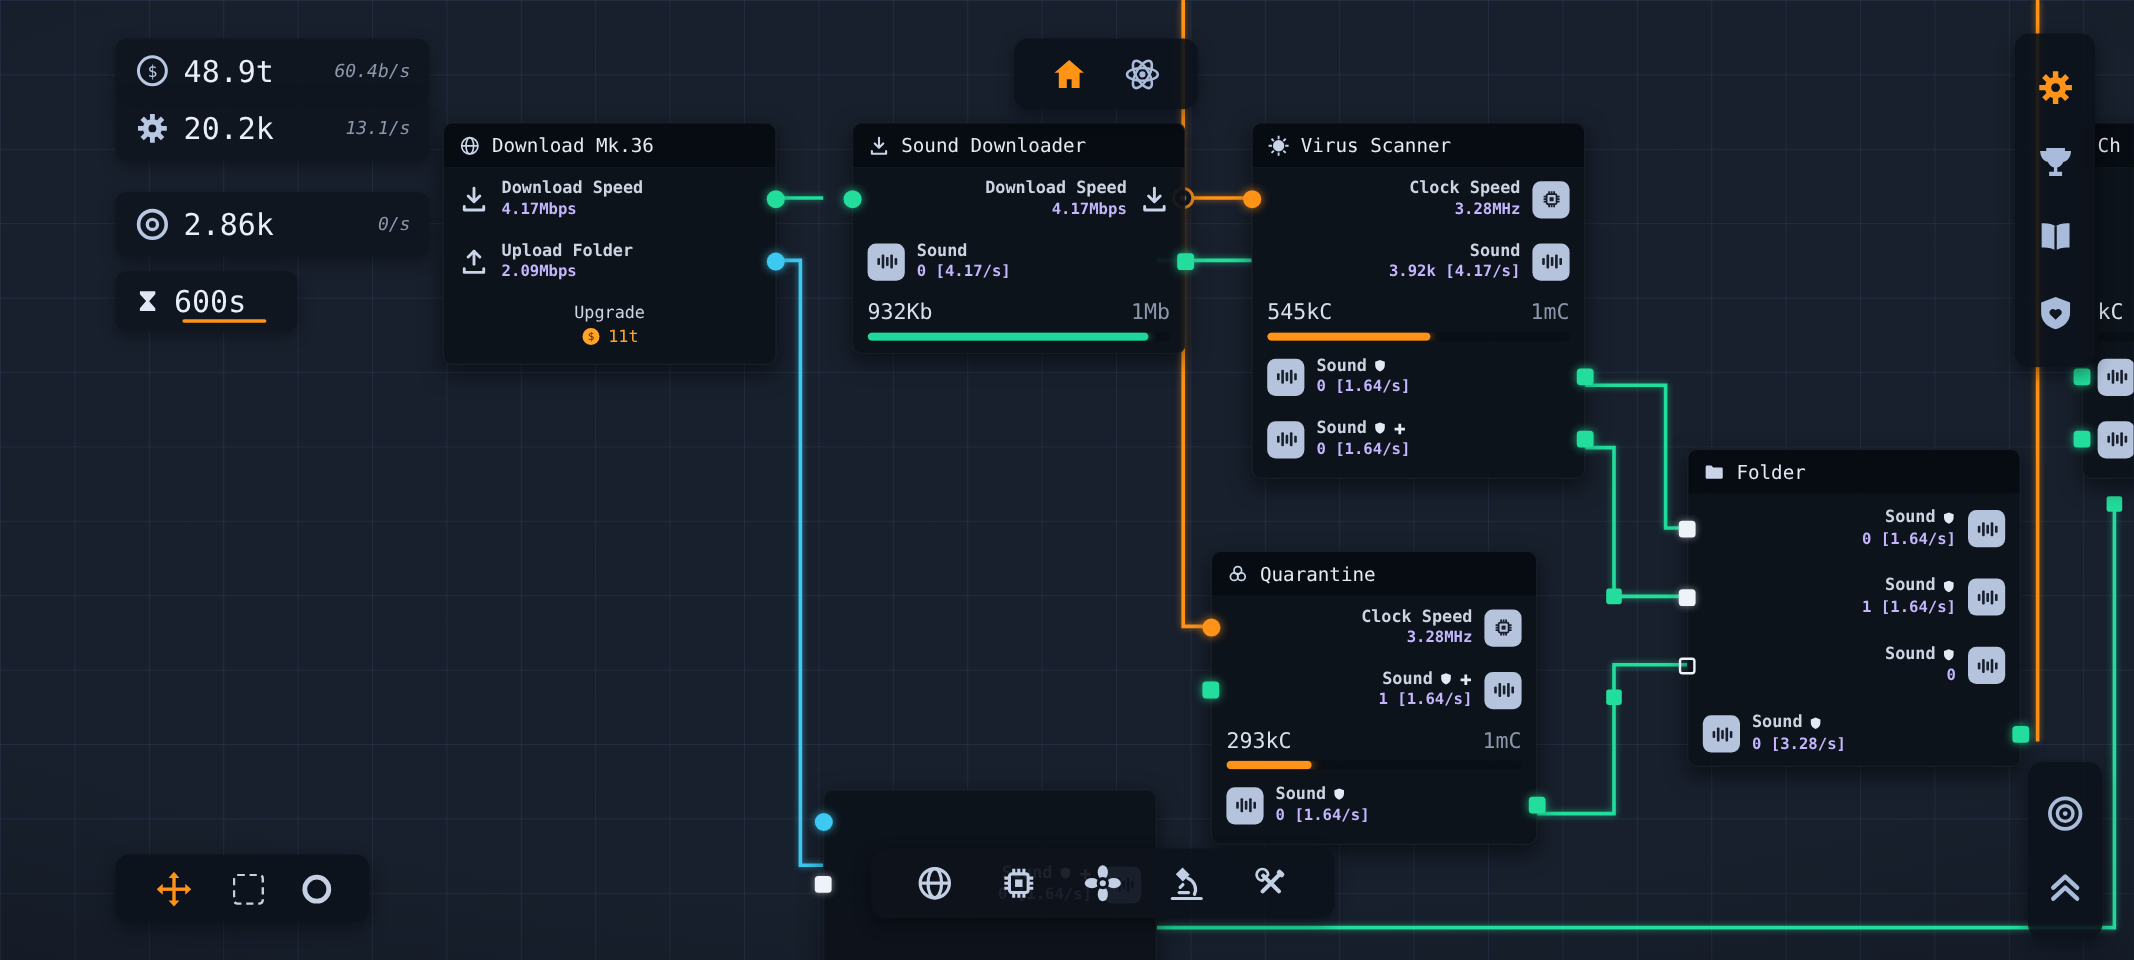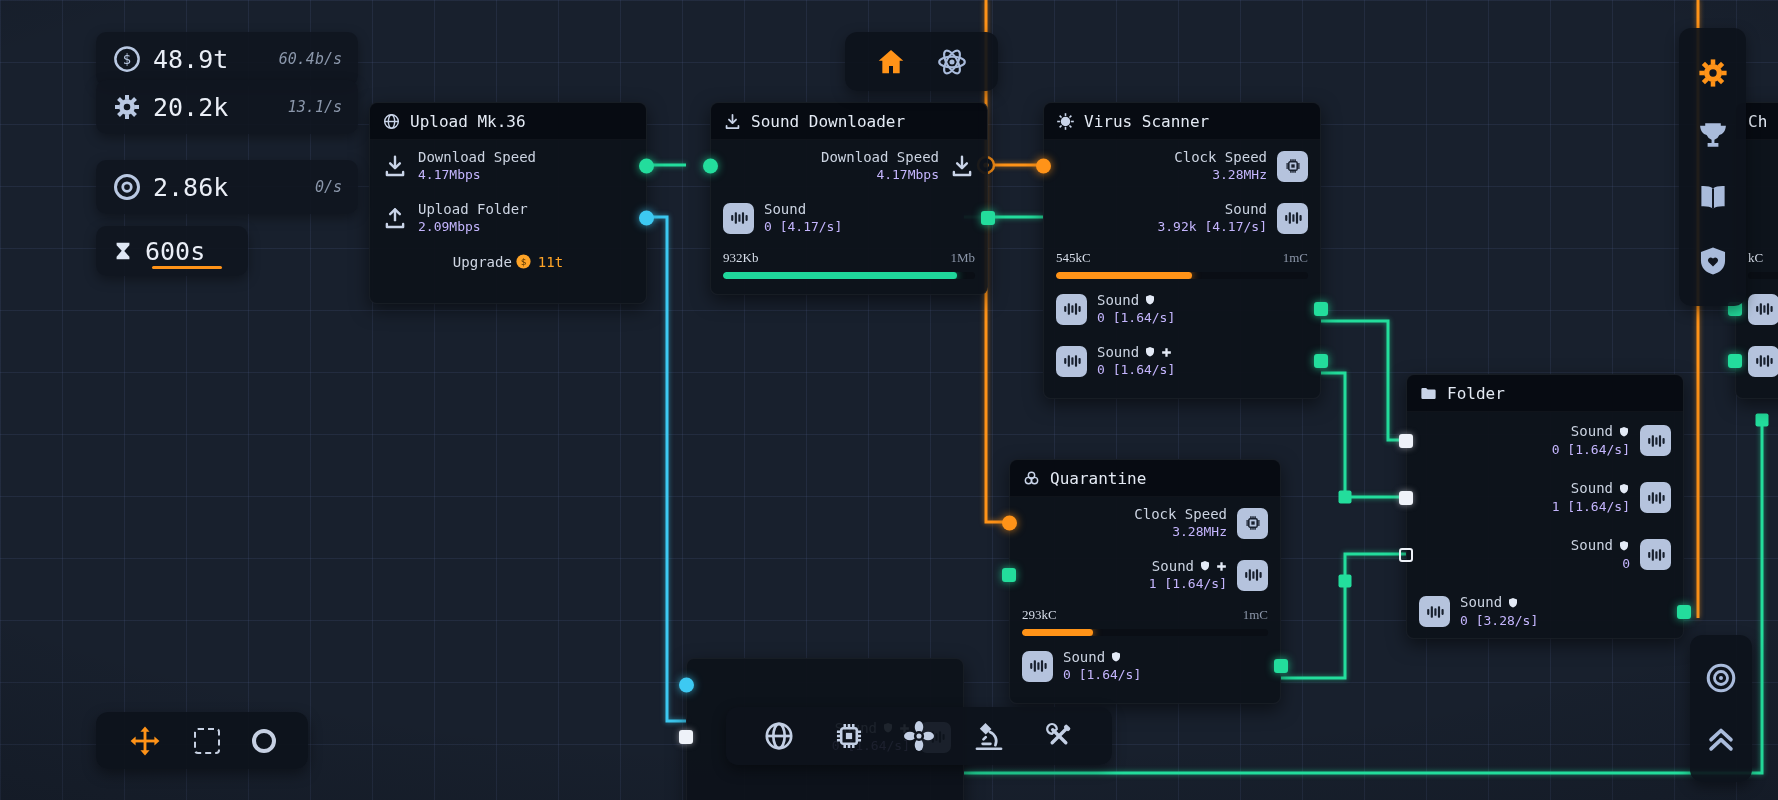--- a/index.html
+++ b/index.html
@@ -35,21 +35,21 @@
     border:1px solid rgba(255,255,255,0.045);
     border-radius:8px;
     box-shadow:0 6px 18px rgba(0,0,0,0.5);
   }
   .node-header {
     display:flex; align-items:center; gap:9px; height:37px;
     background:rgba(7,11,18,0.95); border-radius:8px 8px 0 0;
     padding:0 12px; font-size:16px; color:#e4eaf4;
     border-bottom:1px solid rgba(255,255,255,0.04);
   }
-  .nrow { position:relative; display:flex; align-items:center; height:52px; padding:0 12px; }
+  .nrow { position:relative; display:flex; align-items:center; height:52px; padding:0 12px;font-weight:bold; }
   .nrow.h57 { height:57px; }
   .texts { display:flex; flex-direction:column; gap:3px; }
   .texts.right { align-items:flex-end; text-align:right; margin-left:auto; }
   .lbl { font-size:14px; color:#ccd4e2; display:flex; align-items:center; gap:5px; line-height:1.1; }
   .val { font-size:13px; color:#c4b5fd; line-height:1.1; }
   .badge {
     width:31px; height:31px; border-radius:7px; background:#b5c3dd;
     display:flex; align-items:center; justify-content:center; flex:none;
   }
   .badge.ml { margin-left:10px; } .badge.mr { margin-right:10px; }
@@ -58,27 +58,27 @@
   .port { position:absolute; top:50%; transform:translateY(-50%); z-index:6; }
   .port.pl { left:-8px; } .port.pr { right:-8px; }
   .dot { width:15px; height:15px; border-radius:50%; }
   .sqr { width:14px; height:14px; border-radius:3px; }
   .pgreen { background:#23dd9c; box-shadow:0 0 8px rgba(35,221,156,.75); }
   .pcyan  { background:#3dc9f2; box-shadow:0 0 8px rgba(61,201,242,.75); }
   .porange{ background:#ff9318; box-shadow:0 0 8px rgba(255,147,24,.75); }
   .pwhite { background:#eef2f9; box-shadow:0 0 6px rgba(238,242,249,.5); }
   .poutline { background:transparent; border:2.5px solid #eef2f9; box-shadow:none; }
   .prog { padding:6px 12px 4px; }
-  .plabels { display:flex; justify-content:space-between; font-size:13px; color:#8b96a9;font-family:Liberation Serif, serif; }
+  .plabels { display:flex; justify-content:space-between; font-size:18px; color:#8b96a9; }
   .plabels .cur { color:#d8dfeb; }
   .ptrack { height:7px; border-radius:4px; background:#0a0e15; margin-top:6px; overflow:hidden; }
   .pfill { height:100%; border-radius:4px; }
   .pfill.teal { background:#1fd79b; box-shadow:0 0 9px rgba(31,215,155,.8); }
   .pfill.orange { background:#ff9318; box-shadow:0 0 9px rgba(255,147,24,.8); }
-  .upg { display:flex; flex-direction:row; align-items:center; justify-content:center; gap:3px; padding:9px 0 12px; cursor:pointer; }
+  .upg { display:flex; flex-direction:column; align-items:center; justify-content:flex-end; gap:3px; padding:9px 0 12px; cursor:pointer; }
   .upg .t { font-size:14px; color:#cfd6e3; }
   .upg .c { display:flex; align-items:center; gap:6px; font-size:14px; color:#ffa427; }
   
   .respanel {
     position:absolute; display:flex; align-items:center; gap:11px; padding:0 16px;
     background:rgba(15,21,31,0.9); border-radius:10px;
     box-shadow:0 4px 12px rgba(0,0,0,.35); z-index:4;
   }
   .resval { font-size:25px; color:#eaeef6; }
   .resrate { margin-left:auto; font-size:15px; color:#8b97ab;font-style:italic; }
@@ -257,21 +257,21 @@
 
 <div class="node" style="left:369px;top:102px;width:278px;height:202px">
   <div class="node-header">
     <span class="glyph">
       <svg width="19" height="19" viewBox="0 0 24 24" fill="none" stroke="#c9d4e8" stroke-width="1.8">
           <circle cx="12" cy="12" r="8.6"></circle>
           <path d="M3.4 12h17.2"></path>
           <ellipse cx="12" cy="12" rx="4" ry="8.6"></ellipse>
         </svg>
     </span>
-    <span>Upload Mk.36</span>
+    <span>Download Mk.36</span>
   </div>
   <div class="nrow">
     <span class="glyph mr">
       <svg width="26" height="26" viewBox="0 0 24 24" fill="none" stroke="#c9d4e8" stroke-width="2.2" stroke-linecap="round" stroke-linejoin="round">
           <path d="M12 3.5V13.5"></path>
           <path d="M7.5 9.5L12 14l4.5-4.5"></path>
           <path d="M4.5 17.5v2.8h15v-2.8"></path>
         </svg>
     </span>
     <div class="texts">

